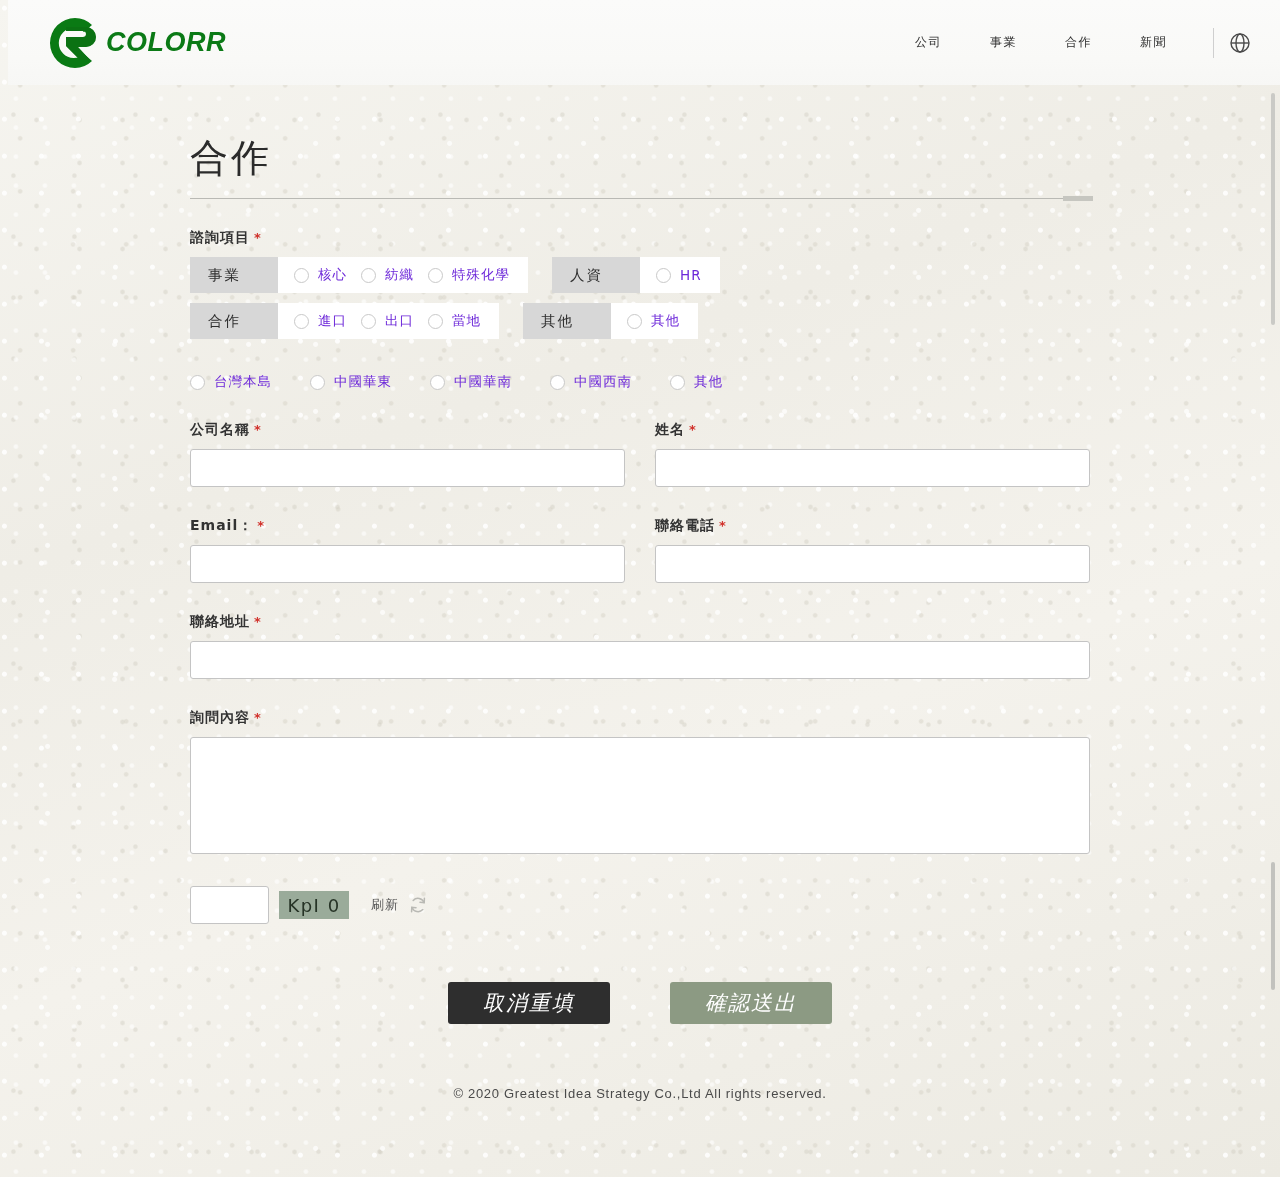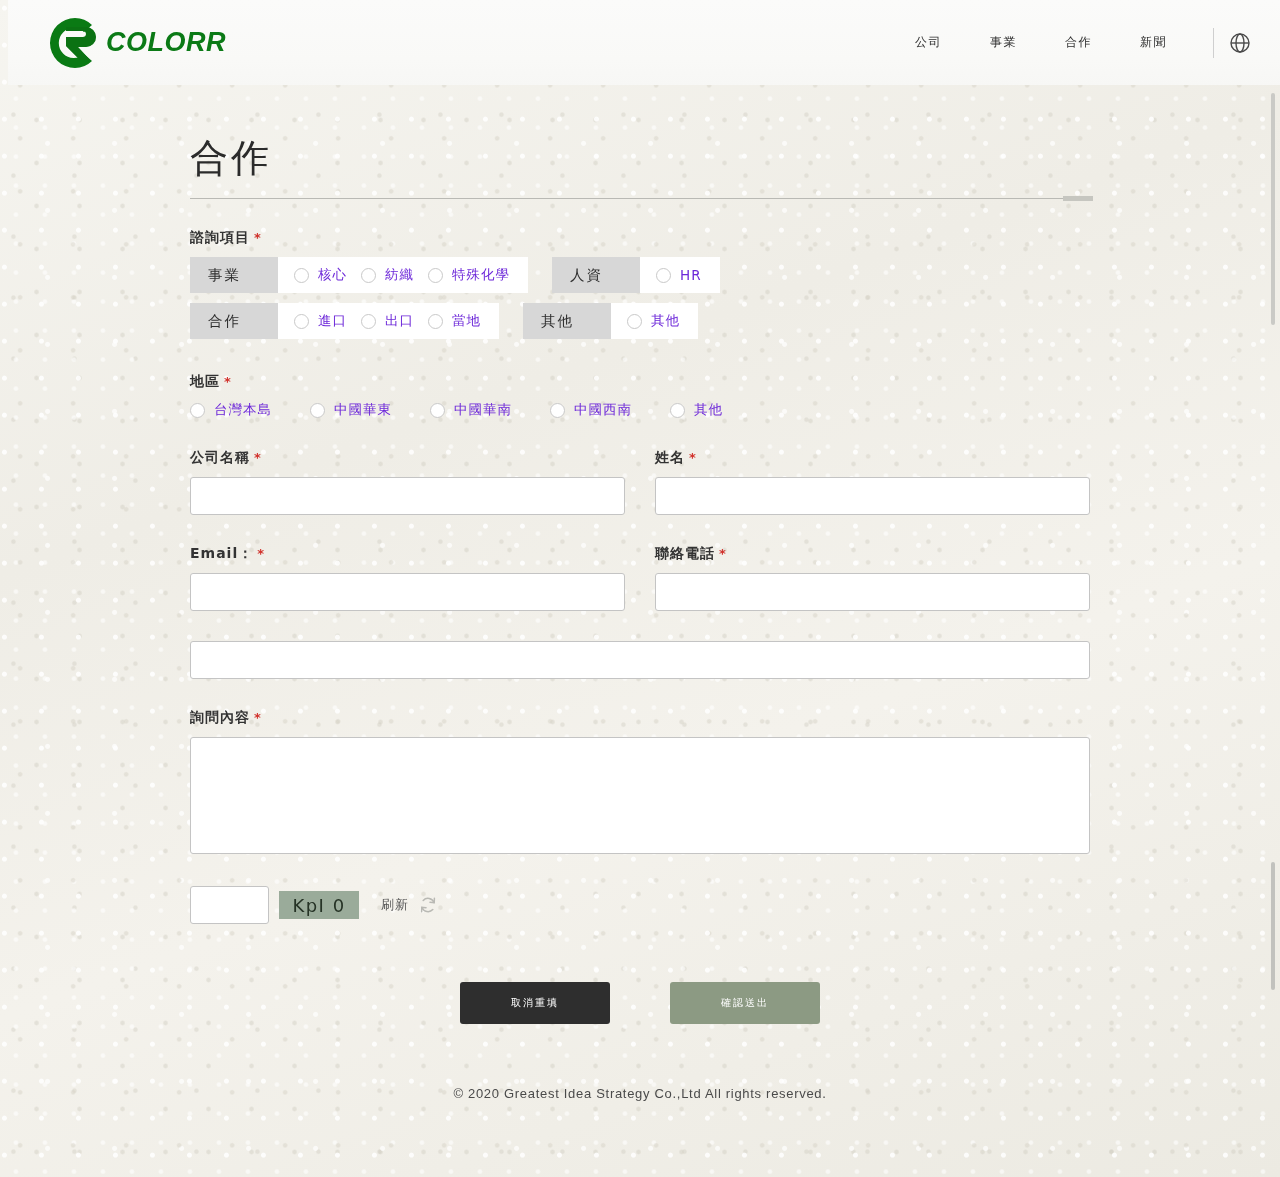--- a/index.html
+++ b/index.html
@@ -216,21 +216,21 @@
     background: #fff;
     border: 1px solid #c4c4c4;
     border-radius: 3px;
     padding: 0 8px;
     font-size: 14px;
     outline: none;
     font-family: "Liberation Sans", sans-serif;
   }
   .captcha-img {
     margin-left: 10px;
-    width: 80px; height: 28px;
+    width: 70px; height: 28px;
     background: #9aab9a;
     color: #263326;
     display: flex; align-items: center; justify-content: center;
     font-family: "DejaVu Sans", "Liberation Sans", sans-serif;
     font-size: 18px;
     letter-spacing: 1.5px;
     user-select: none;
   }
   .refresh-label {
     margin-left: 22px;
@@ -247,28 +247,29 @@
   }
 
   
   .btn-row {
     display: flex;
     justify-content: center;
     gap: 60px;
     margin-top: 58px;
   }
   .btn {
-    width: 150px; height: 42px;
+    width: 162px; height: 42px;
     border: none;
     border-radius: 3px;
     color: #fff;
-    font-size: 10px;
+    font-size: 21px;
     letter-spacing: 2px;
     cursor: pointer;
     font-family: "DejaVu Sans", "Liberation Sans", sans-serif;
+    font-style: italic;
   }
   .btn-cancel { background: #2e2e2e; }
   .btn-submit { background: #8c9a83; }
 
   
   .footer {
     margin-top: 62px;
     text-align: center;
     font-size: 13px;
     color: #4a4a4a;
@@ -391,23 +392,20 @@
         <div class="opts">
           <label class="opt">
             <span class="radio"></span>
             <span class="opt-label">其他</span>
           </label>
         </div>
       </div>
     </div>
 
     <div class="section-region">
-      <div class="field-label">
-        <span>地區</span><span class="req">*</span>
-      </div>
       <div class="region-opts">
         <label class="opt">
           <span class="radio"></span>
           <span class="opt-label">台灣本島</span>
         </label>
         <label class="opt">
           <span class="radio"></span>
           <span class="opt-label">中國華東</span>
         </label>
         <label class="opt">
@@ -449,20 +447,23 @@
       </div>
       <div class="col">
         <div class="field-label">
           <span>聯絡電話</span><span class="req">*</span>
         </div>
         <input class="txt-input" type="text" value="" placeholder="" style="">
       </div>
     </div>
 
     <div class="full">
+      <div class="field-label">
+        <span>聯絡地址</span><span class="req">*</span>
+      </div>
       <input class="txt-input" type="text" value="" placeholder="" style="">
     </div>
 
     <div class="full">
       <div class="field-label">
         <span>詢問內容</span><span class="req">*</span>
       </div>
       <textarea class="txt-area" placeholder="" style=""></textarea>
     </div>
 

